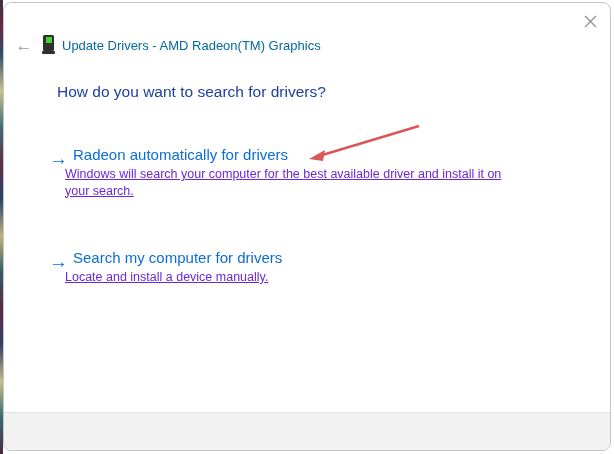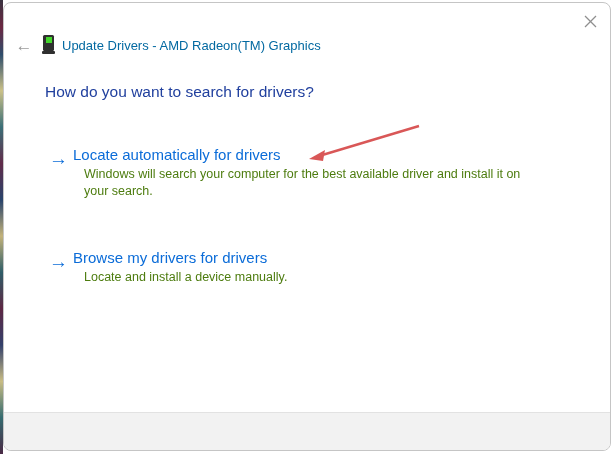--- a/index.html
+++ b/index.html
@@ -24,27 +24,27 @@
     background:#2f2f2f; border-radius:1.5px; }
   .device-icon .screen { position:absolute; left:3.5px; top:2px; width:6px; height:6px;
     background:#44d62c; }
   .device-icon .base { position:absolute; left:0; top:16px; width:13px; height:2.5px;
     background:#2f2f2f; border-radius:1px; }
   .win-title { position:absolute; left:58px; top:35px; font-size:13px; color:#0369a1; }
   .close-btn { position:absolute; right:9px; top:7px; width:22px; height:22px;
     display:flex; align-items:center; justify-content:center; }
 
   
-  .heading { position:absolute; left:41px; top:80px; font-size:15.5px; color:#21409e; }
+  .heading { position:absolute; left:53px; top:80px; font-size:15.5px; color:#21409e; }
 
   .cmd-link { position:absolute; left:45px; cursor:pointer; }
   .cmd-link .arrow { position:absolute; left:0; top:2px; font-size:19px; color:#0b6cd8; }
   .cmd-link .link-title { display:block; margin-left:24px; font-size:15px; color:#0b6cd8; }
-  .cmd-link .link-desc { display:block; margin-left:35px; margin-top:3px;
-    font-size:12.5px; line-height:16.5px; color:#4d7c0f; }
+  .cmd-link .link-desc { display:block; margin-left:16px; margin-top:3px;
+    font-size:12.5px; line-height:16.5px; color:#6d28d9;text-decoration:underline; }
   .cmd-link .link-desc span { display:block; }
   .opt-1 { top:143px; }
   .opt-2 { top:246px; }
 
   
   .annot { position:absolute; left:297px; top:114px; width:132px; height:54px; pointer-events:none; }
 
   
   .footer { position:absolute; left:0; right:0; bottom:0; height:38px;
     background:#f2f2f2; border-top:1px solid #e2e2e2; }
@@ -73,30 +73,30 @@
       <svg width="13" height="13" viewBox="0 0 13 13">
         <line x1="1" y1="1" x2="12" y2="12" stroke="#8f8f8f" stroke-width="1.2"></line>
         <line x1="12" y1="1" x2="1" y2="12" stroke="#8f8f8f" stroke-width="1.2"></line>
       </svg>
     </div>
 
     <div class="heading">How do you want to search for drivers?</div>
 
     <div class="cmd-link opt-1">
       <span class="arrow">→</span>
-      <span class="link-title">Locate automatically for drivers</span>
+      <span class="link-title">Radeon automatically for drivers</span>
       <span class="link-desc">
         <span>Windows will search your computer for the best available driver and install it on</span>
         <span>your search.</span>
       </span>
     </div>
 
     <div class="cmd-link opt-2">
       <span class="arrow">→</span>
-      <span class="link-title">Browse my drivers for drivers</span>
+      <span class="link-title">Search my computer for drivers</span>
       <span class="link-desc">
         <span>Locate and install a device manually.</span>
       </span>
     </div>
 
     <svg class="annot" viewBox="0 0 132 54">
       <line x1="118" y1="9" x2="18" y2="39" stroke="#d95757" stroke-width="2.4"></line>
       <polygon points="8,42 24,33 22,44" fill="#d95757"></polygon>
     </svg>
 

